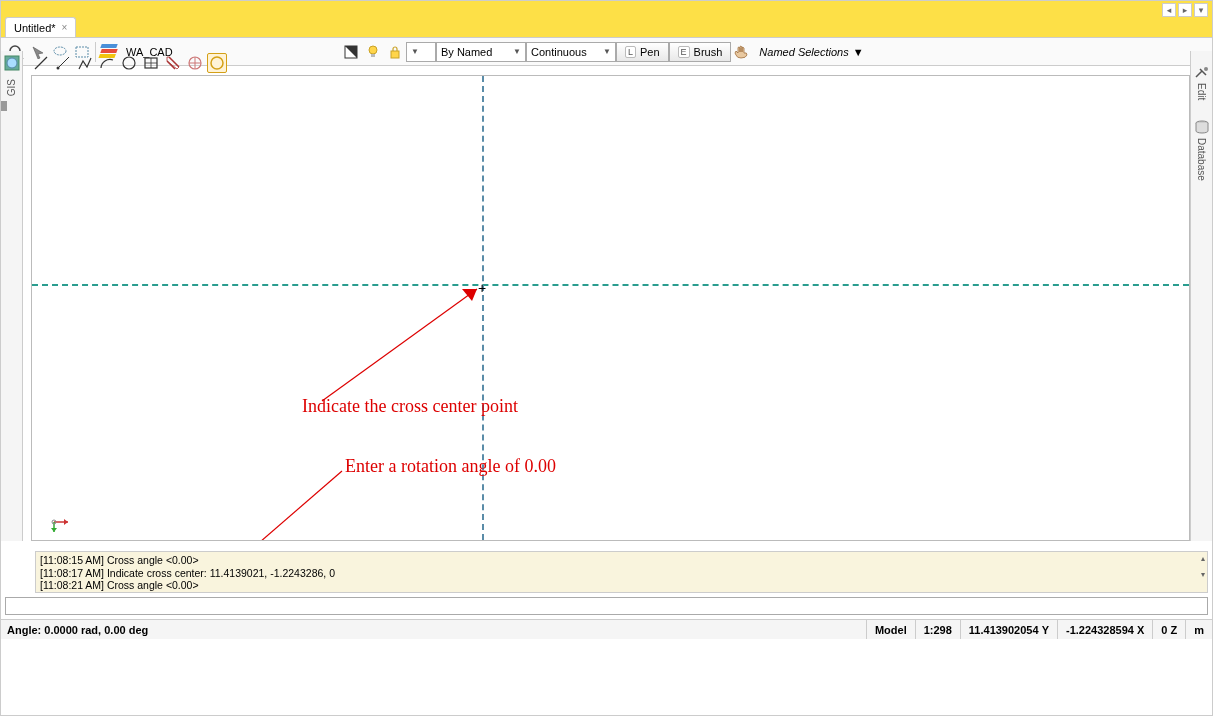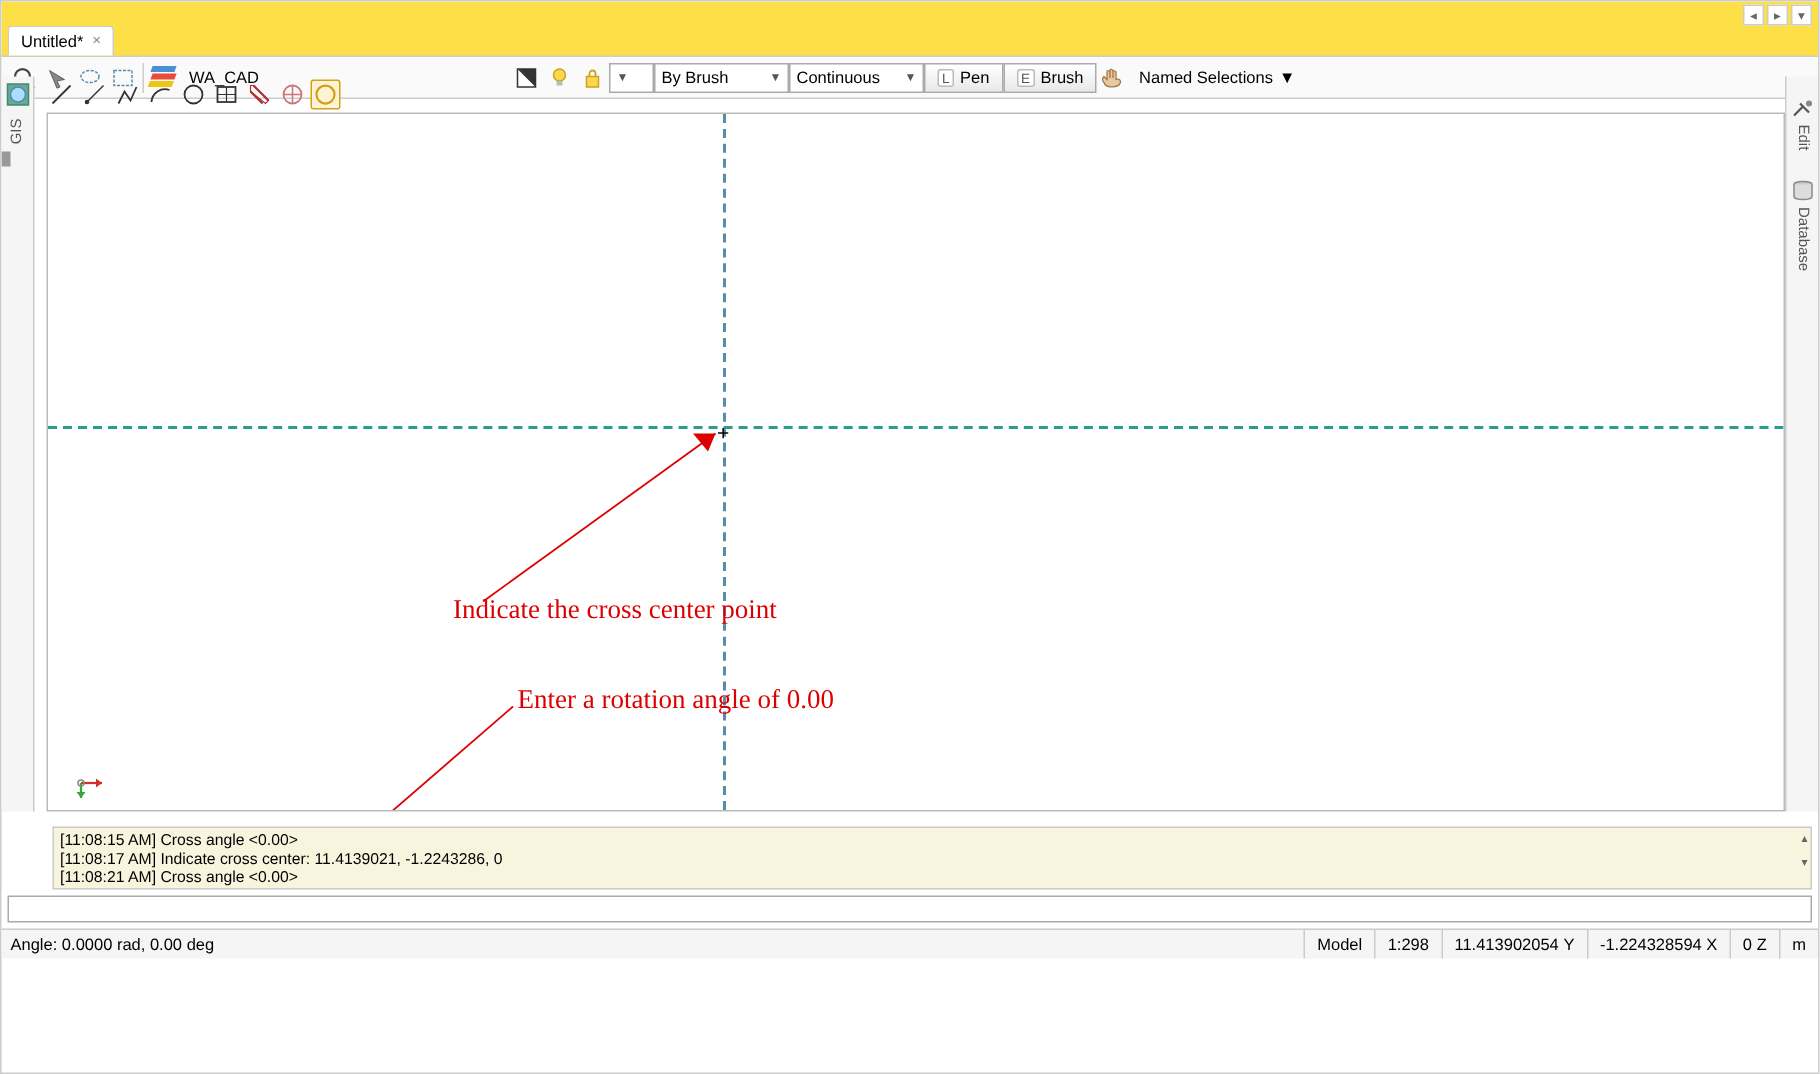--- a/index.html
+++ b/index.html
@@ -17,21 +17,21 @@
 .tool-icon { width: 22px; height: 22px; display: flex; align-items: center; justify-content: center; border: 1px solid transparent; cursor: pointer; }
 .tool-sep { width: 1px; height: 20px; background: #ccc; margin: 0 2px; }
 .layer-stack { width: 20px; height: 16px; position: relative; }
 .layer-stack::before { content:""; position:absolute; width:16px; height:4px; background:#4a90d9; top:0; left:2px; transform: skewX(-20deg);}
 .layer-stack::after { content:""; position:absolute; width:16px; height:4px; background:#e74c3c; top:5px; left:2px; transform: skewX(-20deg); box-shadow: 0 5px 0 #f1c40f;}
 .layer-name { font-size: 11px; padding: 2px 6px; min-width: 60px; }
 .dropdown { min-width: 90px; height: 20px; border: 1px solid #aaa; background: #fff; font-size: 11px; padding: 0 4px; display: flex; align-items: center; justify-content: space-between; }
 .dropdown .arrow { font-size: 8px; color: #555; }
 .btn { height: 20px; border: 1px solid #aaa; background: linear-gradient(#fff,#e8e8e8); font-size: 11px; padding: 0 8px; display: flex; align-items: center; gap: 4px; }
 .btn .key { font-size: 9px; color: #555; border: 1px solid #bbb; padding: 0 2px; background: #fff; border-radius: 2px; }
-.named-sel { font-size: 11px; padding: 0 6px; display: flex; align-items: center; gap: 4px; }
+.named-sel { font-size: 11px; padding: 0 6px; display: flex; align-items: center; gap: 4px; font-style: italic; }
 
 
 .shape-row { position: absolute; top: 50px; left: 30px; height: 24px; display: flex; align-items: center; gap: 2px; z-index: 5; }
 .shape-btn { width: 20px; height: 20px; display: flex; align-items: center; justify-content: center; border: 1px solid transparent; cursor: pointer; }
 .shape-btn.active { border: 1px solid #d4a017; background: #fff3d6; border-radius: 2px; }
 
 
 .side-left { position: absolute; left: 0; top: 50px; width: 22px; height: 490px; background: #f5f5f5; border-right: 1px solid #ccc; display: flex; flex-direction: column; align-items: center; padding-top: 4px; }
 .side-left .icon { width: 16px; height: 16px; margin-bottom: 4px; }
 .side-left .vtext { writing-mode: vertical-rl; font-size: 10px; color: #555; margin-top: 4px; transform: rotate(180deg);}
@@ -56,21 +56,21 @@
 
 
 .cmd-log { position: absolute; top: 550px; left: 4px; right: 4px; height: 42px; background: #f9f4dd; border: 1px solid #ccc; font-family: "Courier New", monospace; font-size: 10.5px; padding: 2px 4px; line-height: 1.2; overflow: hidden; margin-left: 30px; }
 .cmd-log .scroll { position: absolute; right: 2px; top: 2px; display: flex; flex-direction: column; gap: 6px; }
 .cmd-log .scroll span { font-size: 8px; color: #666; }
 
 
 .cmd-input { position: absolute; top: 596px; left: 4px; right: 4px; height: 18px; background: #fff; border: 1px solid #aaa; }
 
 
-.status-bar { position: absolute; top: 618px; left: 0; right: 0; height: 20px; background: #f5f5f5; border-top: 1px solid #ccc; display: flex; align-items: center; font-size: 11px; }
+.status-bar { position: absolute; top: 618px; left: 0; right: 0; height: 20px; background: #f5f5f5; border-top: 1px solid #ccc; display: flex; align-items: center; font-size: 11px; font-weight: bold; }
 .status-left { padding: 0 6px; flex: 1; }
 .status-cell { border-left: 1px solid #ccc; padding: 0 8px; height: 100%; display: flex; align-items: center; }
 
 
 svg { display: block; }
 </style>
 </head>
 <body>
 
 <div class="tab-bar">
@@ -128,21 +128,21 @@
   <div class="tool-icon">
     <svg width="12" height="14">
         <rect x="2" y="6" width="8" height="7" fill="#ffd54a" stroke="#c9a227"></rect>
         <path d="M4 6 V4 a2 2 0 0 1 4 0 V6" fill="none" stroke="#c9a227" stroke-width="1.2"></path>
       </svg>
   </div>
   <div class="dropdown" style="width:30px;min-width:30px">
       <span class="arrow">▼</span>
     </div>
   <div class="dropdown">
-    <span>By Brush</span>
+    <span>By Named</span>
       <span class="arrow">▼</span>
   </div>
   <div class="dropdown">
     <span>Continuous</span>
       <span class="arrow">▼</span>
   </div>
   <div class="btn">
     <span class="key">L</span>
     <span>Pen</span>
   </div>

